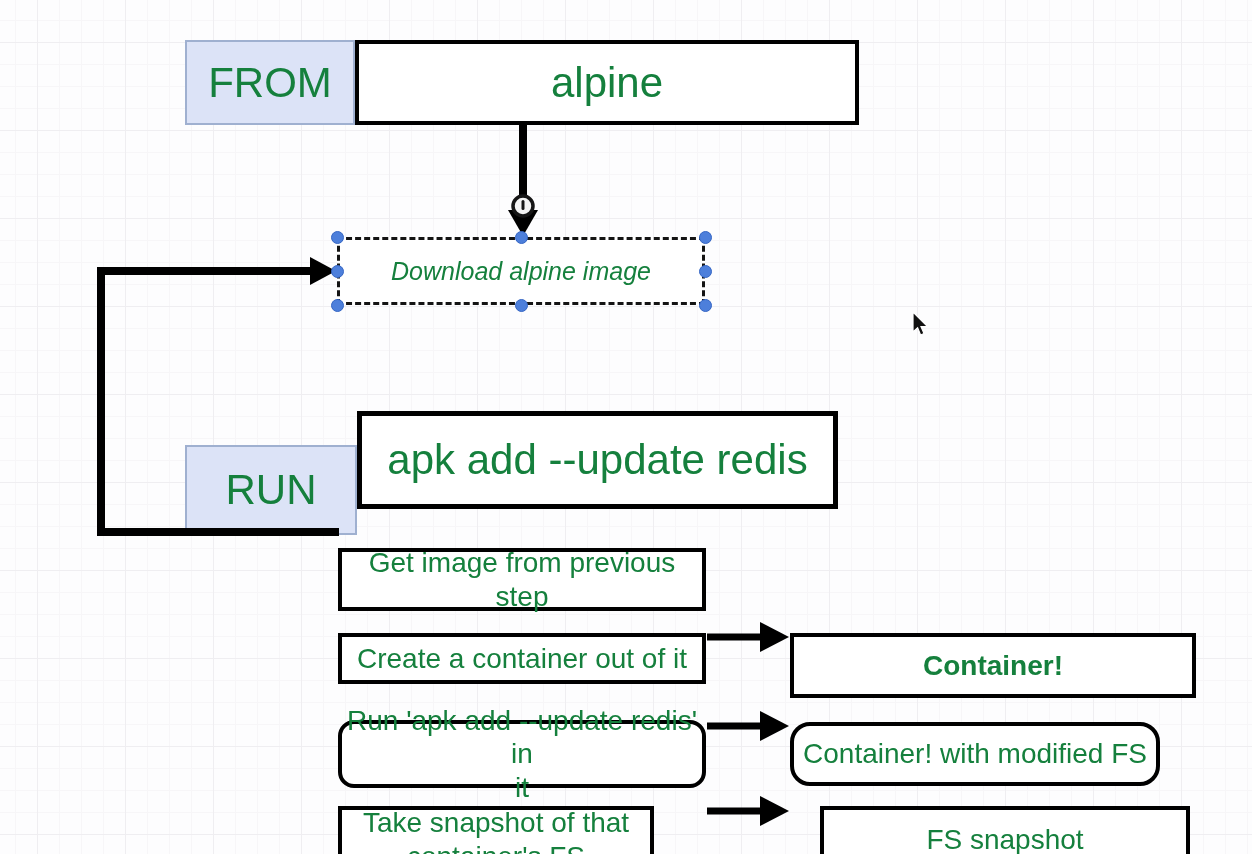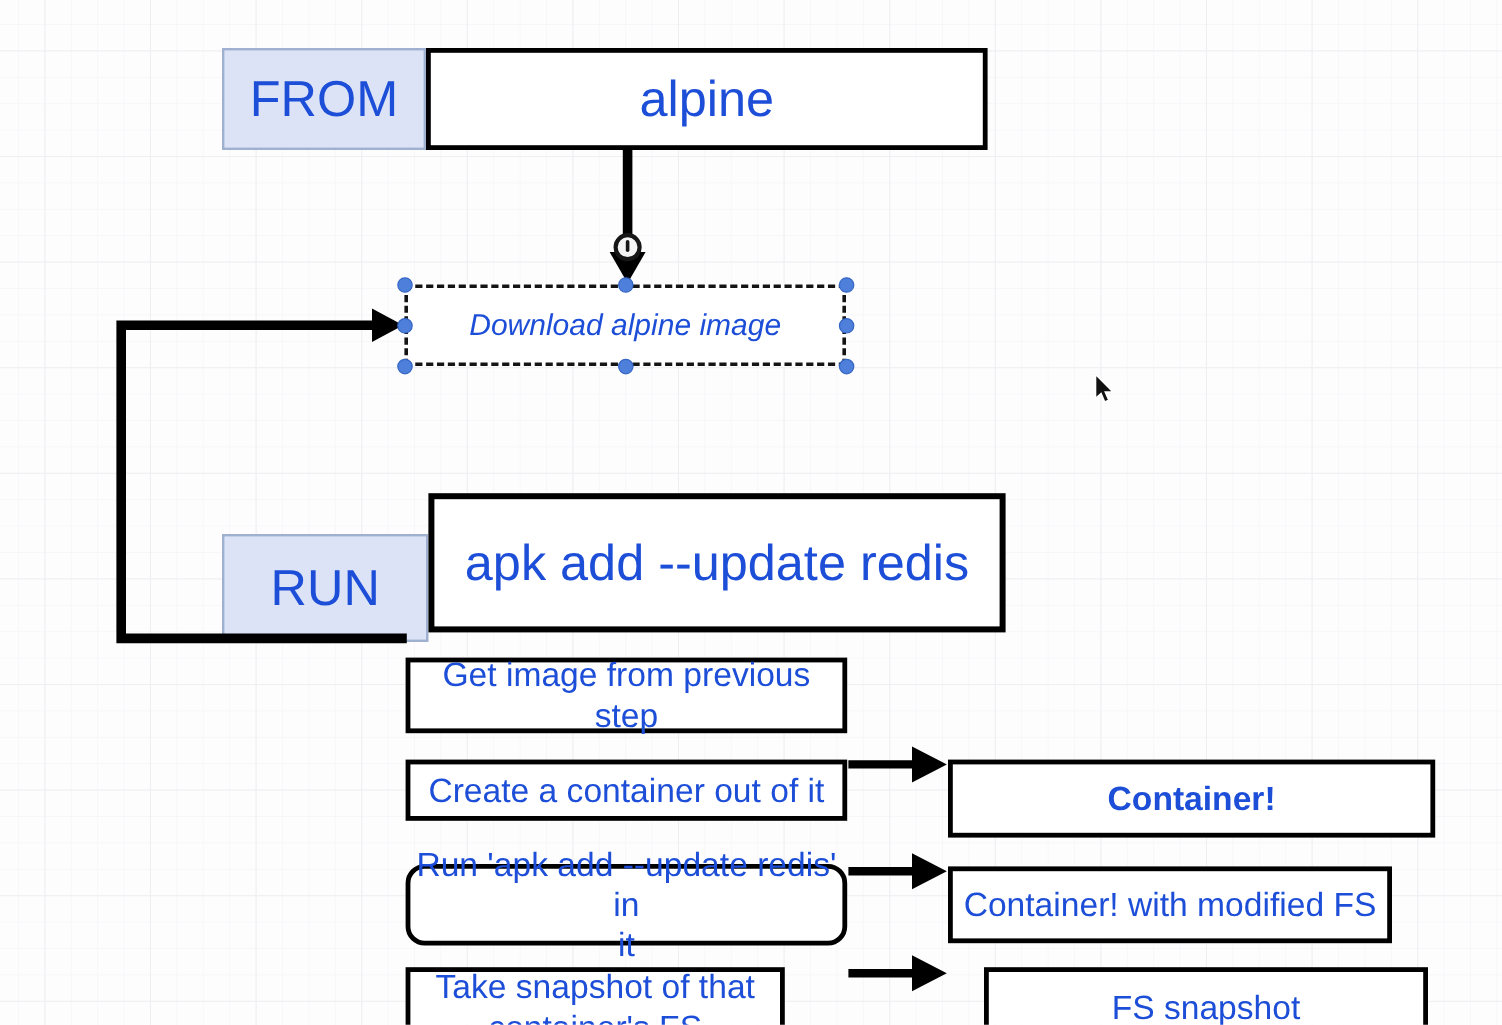--- a/index.html
+++ b/index.html
@@ -21,21 +21,21 @@
     background-size: 88px 88px, 88px 88px, 22px 22px, 22px 22px;
     background-position: -51px -46px, -51px -46px, -7px -2px, -7px -2px;
   }
   .node {
     position: absolute;
     display: flex;
     align-items: center;
     justify-content: center;
     text-align: center;
     box-sizing: border-box;
-    color: #1d4ed8;
+    color: #15803d;
     background: #ffffff;
   }
   .kw {
     background: #dce3f7;
     border: 2px solid #9fb0d0;
     font-size: 42px;
   }
   .big {
     border: 4px solid #000;
     font-size: 42px;
@@ -81,44 +81,44 @@
     z-index: 9;
     pointer-events: none;
   }
 </style>
 </head>
 <body>
 
 <div id="canvas">
 
   <div class="node kw" style="left:185px; top:40px; width:170px; height:85px;">FROM</div>
-  <div class="node big" style="left:355px; top:40px; width:468px; height:85px;">alpine</div>
+  <div class="node big" style="left:355px; top:40px; width:504px; height:85px;">alpine</div>
 
   <div class="node selected" style="left:337px; top:237px; width:368px; height:68px; font-size:25px;">Download alpine image</div>
 
   <div class="handle" style="left:331px; top:231px;"></div>
   <div class="handle" style="left:515px; top:231px;"></div>
   <div class="handle" style="left:699px; top:231px;"></div>
   <div class="handle" style="left:331px; top:265px;"></div>
   <div class="handle" style="left:699px; top:265px;"></div>
   <div class="handle" style="left:331px; top:299px;"></div>
   <div class="handle" style="left:515px; top:299px;"></div>
   <div class="handle" style="left:699px; top:299px;"></div>
 
   <div class="node kw" style="left:185px; top:413px; width:172px; height:90px;margin-top:32px;">RUN</div>
-  <div class="node big big-thick" style="left:357px; top:411px; width:481px; height:116px;">apk add --update redis</div>
+  <div class="node big big-thick" style="left:357px; top:411px; width:481px; height:98px;">apk add --update redis</div>
 
   <div class="node small" style="left:338px; top:520px; width:368px; height:63px;">Get image from previous step</div>
 
   <div class="node small" style="left:338px; top:605px; width:368px; height:51px;">Create a container out of it</div>
   <div class="node small" style="left:790px; top:605px; width:406px; height:65px;font-weight:bold;">Container!</div>
 
   <div class="node small" style="left:338px; top:692px; width:368px; height:68px; padding:0 2px;border-radius:16px;">Run 'apk add --update redis' in
 it</div>
-  <div class="node small" style="left:790px; top:694px; width:370px; height:64px;">Container! with modified FS</div>
+  <div class="node small" style="left:790px; top:694px; width:370px; height:64px;border-radius:20px;">Container! with modified FS</div>
 
   <div class="node small" style="left:338px; top:778px; width:316px; height:67px;">Take snapshot of that
 container's FS</div>
   <div class="node small" style="left:820px; top:778px; width:370px; height:67px;">FS snapshot</div>
 
   <svg id="arrows" width="1252" height="854" viewBox="0 0 1252 854">
 
     <g>
       <line x1="523" y1="123" x2="523" y2="214" stroke="#000" stroke-width="8"></line>
       <polygon points="523,236 508,210 538,210" fill="#000"></polygon>

